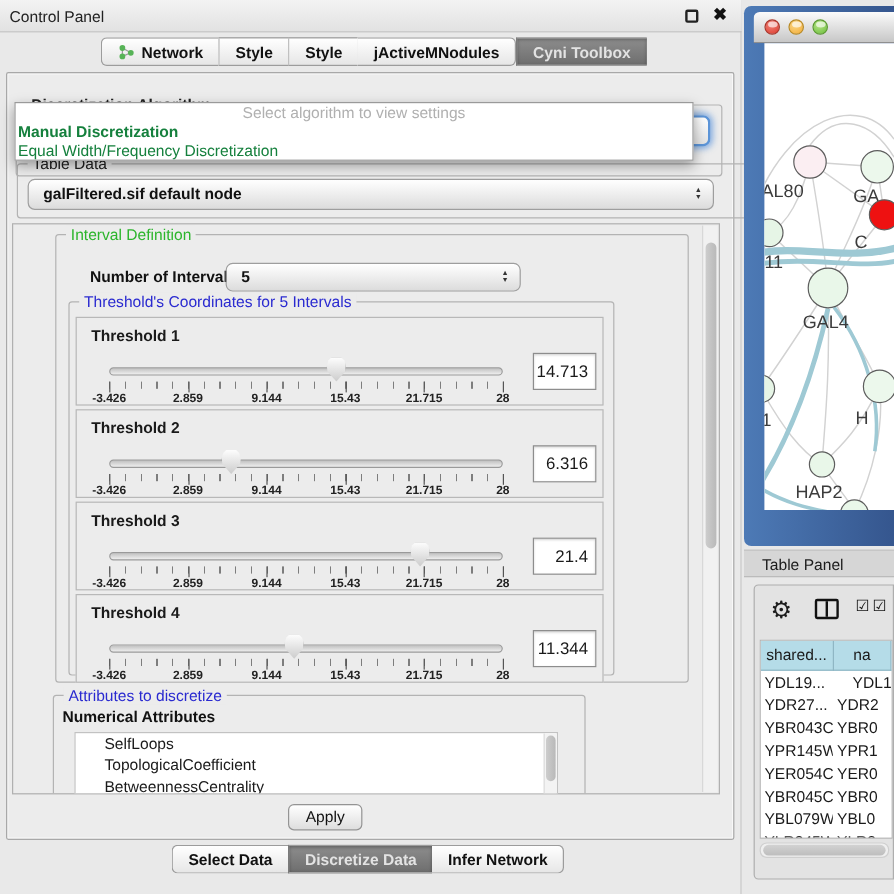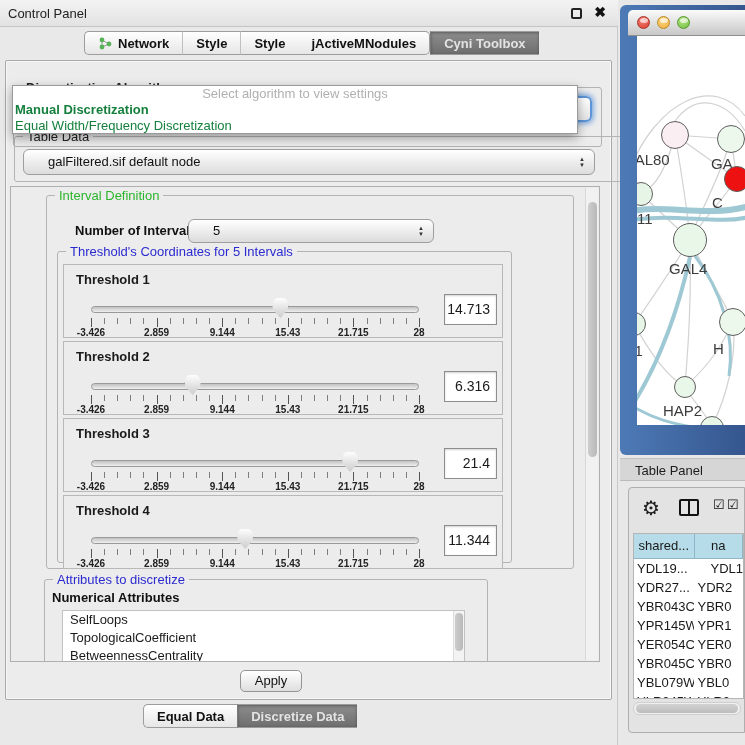--- a/index.html
+++ b/index.html
@@ -44,22 +44,22 @@
 
   
   .algo-popup { position:absolute; left:12px; top:85px; width:566px; height:49px; background:#ffffff;
                 border:1px solid #9a9a9a; box-shadow:0 4px 10px rgba(0,0,0,.35); z-index:10; }
   .popup-prompt { text-align:center; color:#b0b0b0; font-size:13px; line-height:16px; }
   .popup-item { font-size:13px; line-height:16px; padding-left:2px; color:#15803d; }
   .popup-item.bold { font-weight:bold; }
 
   
   .combo { position:absolute; background:linear-gradient(#ffffff,#dcdcdc); border:1px solid #9e9e9e;
-           border-radius:6px; font-size:13px; line-height:24px; padding-left:24px; color:#111;
-           white-space:nowrap; overflow:hidden; }
+           border-radius:6px; font-size:13px; line-height:24px; padding-left:12px; color:#111;
+           white-space:nowrap; overflow:hidden;font-weight:bold; }
   .combo-stepper { position:absolute; right:7px; top:0; height:100%; width:10px; display:flex;
                    flex-direction:column; align-items:center; justify-content:center; gap:1px; }
   .combo-stepper span { font-size:6px; line-height:5px; color:#333; }
 
   
   .scrollpane { position:absolute; left:10px; top:186px; width:590px; height:476px;
                 border:1px solid #b0b0b0; background:#ececec; overflow:hidden; }
   .vsb { position:absolute; top:1px; bottom:1px; right:1px; width:13px; background:#f1f1f1;
          border-left:1px solid #d8d8d8; }
   .vsb-thumb { position:absolute; left:2px; width:9px; border-radius:5px;
@@ -85,21 +85,21 @@
   .thumb { position:absolute; top:33px; width:16px; height:20px; transform:translateX(-8px);
            background:linear-gradient(#fdfdfd,#cccccc);
            clip-path:polygon(50% 100%, 4% 58%, 0% 36%, 8% 12%, 24% 0%, 76% 0%, 92% 12%, 100% 36%, 96% 58%);
            filter:drop-shadow(0 0 1px #6f6f6f); }
   .th-value { position:absolute; left:380px; top:29px; width:53px; height:31px; background:#ffffff;
               border:1px solid #8d8d8d; font-size:14px; line-height:29px; text-align:right;
               padding-right:6px; box-shadow:inset 0 1px 2px rgba(0,0,0,.18); }
 
   
   .attr-list { position:absolute; background:#ffffff; border:1px solid #c2c2c2; overflow:hidden; }
-  .attr-item { font-size:13px; line-height:18px; padding-left:7px; white-space:nowrap; }
+  .attr-item { font-size:13px; line-height:18px; padding-left:24px; white-space:nowrap; }
   .list-vsb { position:absolute; right:0; top:0; bottom:0; width:11px; background:#f3f3f3;
               border-left:1px solid #ddd; }
   .list-vsb .vsb-thumb { top:2px; height:38px; left:1px; width:8px; }
 
   .apply-btn { position:absolute; left:240px; top:670px; width:62px; height:22px;
                background:linear-gradient(#ffffff,#dedede); border:1px solid #949494;
                border-radius:5px; font-size:13px; text-align:center; line-height:20px; color:#111; }
 
   
   .net-frame { position:absolute; left:620px; top:5px; width:125px; height:450px;
@@ -328,24 +328,27 @@
 
     <div class="vsb">
       <div class="vsb-thumb" style="top:14px; height:255px;"></div>
     </div>
   </div>
 
   <div class="apply-btn">Apply</div>
 
   <div class="tab-row" id="bottom-tabs" style="left:143px; top:704px;">
       <div class="tab first">
-        <span>Equal Data</span>
+        <span>Select Data</span>
       </div>
       <div class="tab selected">
         <span>Discretize Data</span>
+      </div>
+      <div class="tab last">
+        <span>Infer Network</span>
       </div>
     </div>
 </div>
 
 <div class="net-frame">
   <div class="net-titlebar">
     <span class="light red">
         <i></i>
       </span>
     <span class="light yellow">

